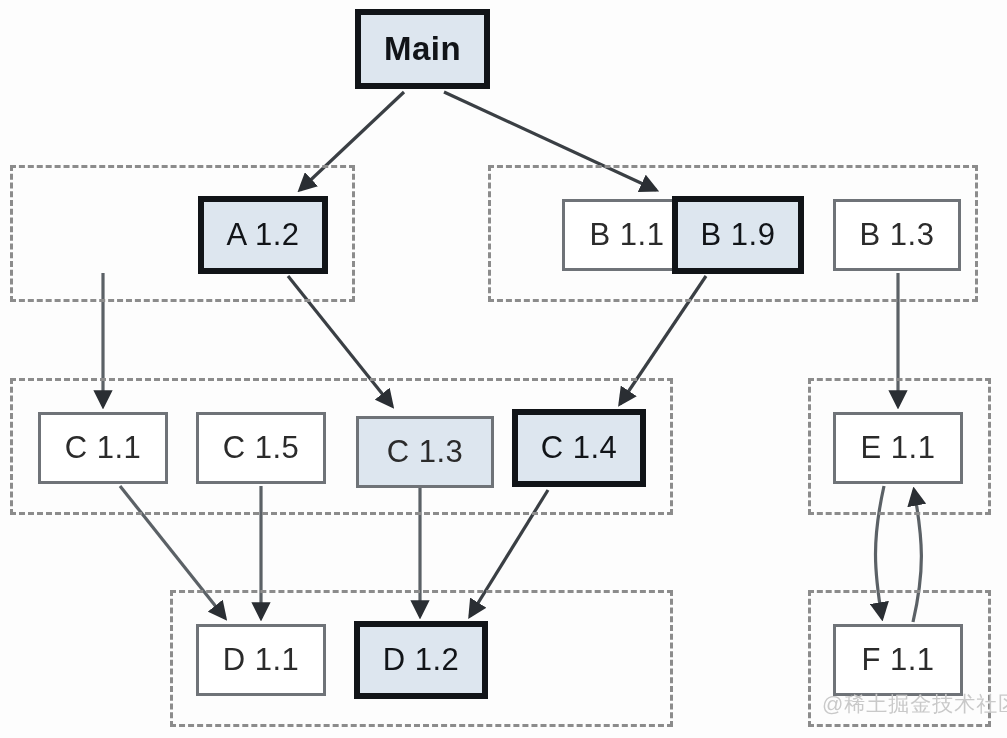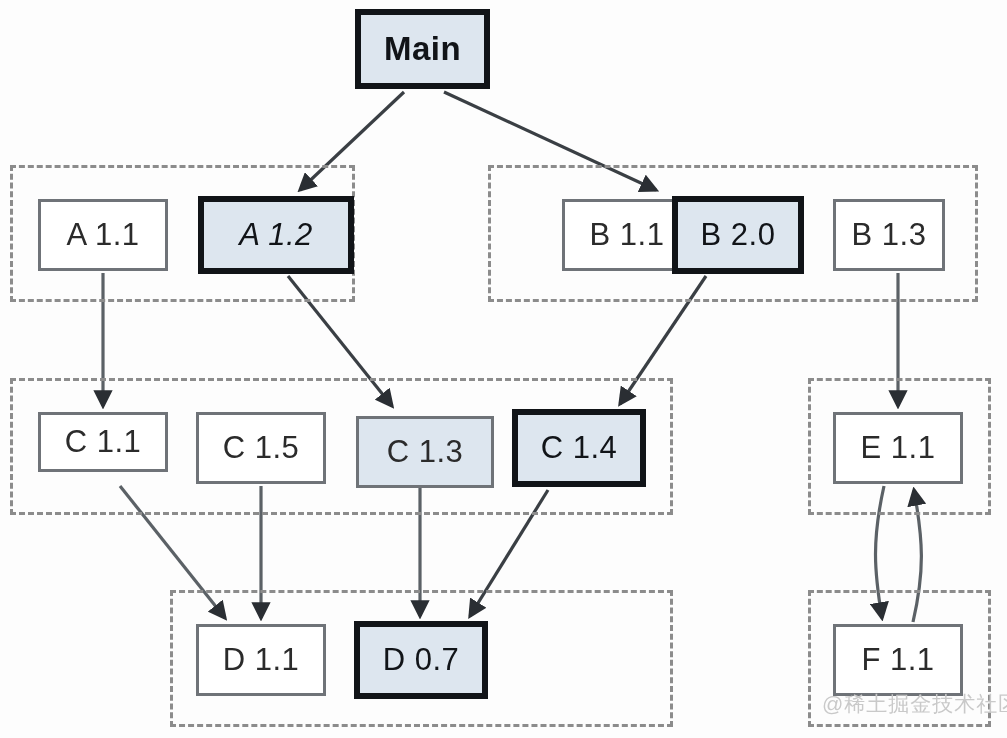--- a/index.html
+++ b/index.html
@@ -103,34 +103,33 @@
 
   <div class="group" style="left:10px; top:165px; width:345px; height:137px;"></div>
   <div class="group" style="left:488px; top:165px; width:490px; height:137px;"></div>
   <div class="group" style="left:10px; top:378px; width:663px; height:137px;"></div>
   <div class="group" style="left:808px; top:378px; width:183px; height:137px;"></div>
   <div class="group" style="left:170px; top:590px; width:503px; height:137px;"></div>
   <div class="group" style="left:808px; top:590px; width:183px; height:137px;"></div>
 
   <div class="node thick fill-blue root" style="left:355px; top:9px; width:135px; height:80px;">Main</div>
 
-  <div class="node" style="left:38px; top:199px; width:130px; height:72px;">A 1.1</div>
-  <div class="node thick fill-blue" style="left:198px; top:196px; width:156px; height:78px;font-style:italic;">A 1.2</div>
+  <div class="node thick fill-blue" style="left:198px; top:196px; width:130px; height:78px;">A 1.2</div>
 
   <div class="node" style="left:514px; top:199px; width:130px; height:72px;margin-left:48px;">B 1.1</div>
-  <div class="node thick fill-blue" style="left:672px; top:196px; width:132px; height:78px;">B 2.0</div>
-  <div class="node" style="left:833px; top:199px; width:112px; height:72px;">B 1.3</div>
+  <div class="node thick fill-blue" style="left:672px; top:196px; width:132px; height:78px;">B 1.9</div>
+  <div class="node" style="left:833px; top:199px; width:128px; height:72px;">B 1.3</div>
 
-  <div class="node" style="left:38px; top:412px; width:130px; height:60px;">C 1.1</div>
+  <div class="node" style="left:38px; top:412px; width:130px; height:72px;">C 1.1</div>
   <div class="node" style="left:196px; top:412px; width:130px; height:72px;">C 1.5</div>
   <div class="node fill-blue" style="left:356px; top:416px; width:138px; height:72px;text-align:right;">C 1.3</div>
   <div class="node thick fill-blue" style="left:512px; top:409px; width:134px; height:78px;">C 1.4</div>
 
   <div class="node" style="left:833px; top:412px; width:130px; height:72px;">E 1.1</div>
 
   <div class="node" style="left:196px; top:624px; width:130px; height:72px;">D 1.1</div>
-  <div class="node thick fill-blue" style="left:354px; top:621px; width:134px; height:78px;">D 0.7</div>
+  <div class="node thick fill-blue" style="left:354px; top:621px; width:134px; height:78px;">D 1.2</div>
 
   <div class="node" style="left:833px; top:624px; width:130px; height:72px;">F 1.1</div>
 
   <div id="watermark" style="left:822px; top:690px;">@稀土掘金技术社区</div>
 
 </div>
 
 </body></html>

